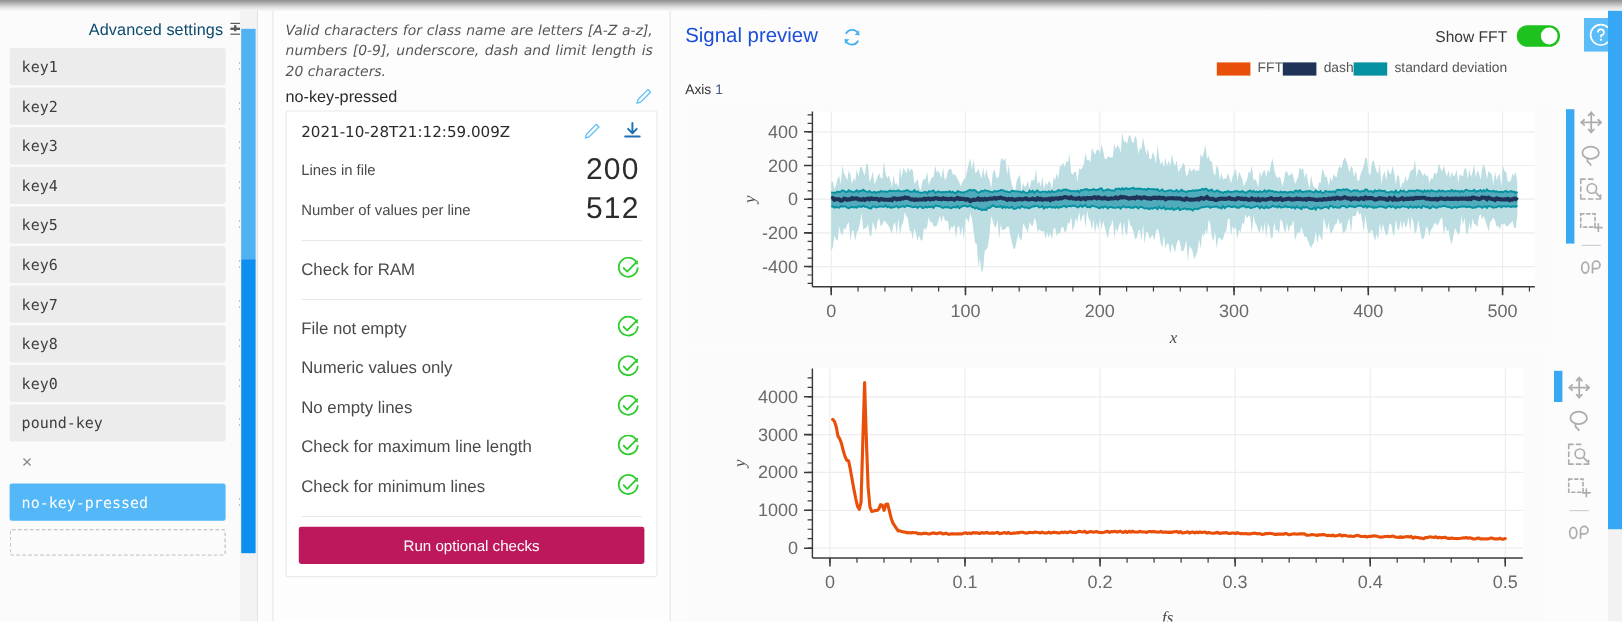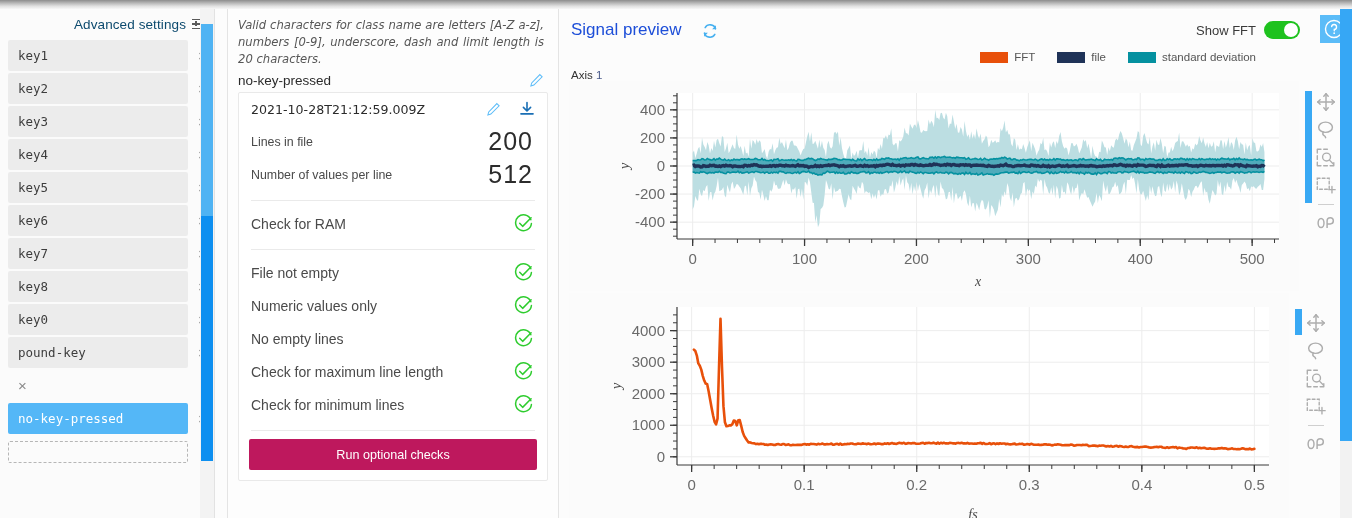--- a/index.html
+++ b/index.html
@@ -154,21 +154,21 @@
     position: absolute; right: 2px; top: 2px; width: 14px; height: 14px;
     border-radius: 50%; background: #ffffff;
   }
   .help-btn {
     position: absolute; right: 4px; top: 6px; width: 28px; height: 28px;
     background: #5bbcf8; display: flex; align-items: center; justify-content: center;
     cursor: pointer;
   }
 
   .legend {
-    position: absolute; right: 96px; top: 42px; display: flex; align-items: center; gap: 22px;
+    position: absolute; right: 96px; top: 42px; display: flex; align-items: center; 
   }
   .leg-item { display: flex; align-items: center; gap: 6px; }
   .leg-sw { width: 28px; height: 11px; display: inline-block; }
   .leg-lbl { font-size: 11.5px; color: #555; }
 
   .axis-title { position: absolute; left: 12px; top: 60px; font-size: 11.5px; color: #333; }
   .axis-title .num { color: #4a5a8a; }
 
   .plot-wrap { position: absolute; }
   .plot-svg { display: block; }
@@ -392,21 +392,21 @@
       </svg>
     </div>
 
     <div class="legend" id="legend">
         <div class="leg-item">
           <span class="leg-sw" style="background: rgb(232, 80, 10);"></span>
           <span class="leg-lbl">FFT</span>
         </div>
         <div class="leg-item">
           <span class="leg-sw" style="background: rgb(31, 51, 88);"></span>
-          <span class="leg-lbl">file</span>
+          <span class="leg-lbl">dash</span>
         </div>
         <div class="leg-item">
           <span class="leg-sw" style="background: rgb(5, 145, 160);"></span>
           <span class="leg-lbl">standard deviation</span>
         </div>
       </div>
 
     <div class="axis-title">
       <span>Axis</span>
       <span class="num">1</span>

